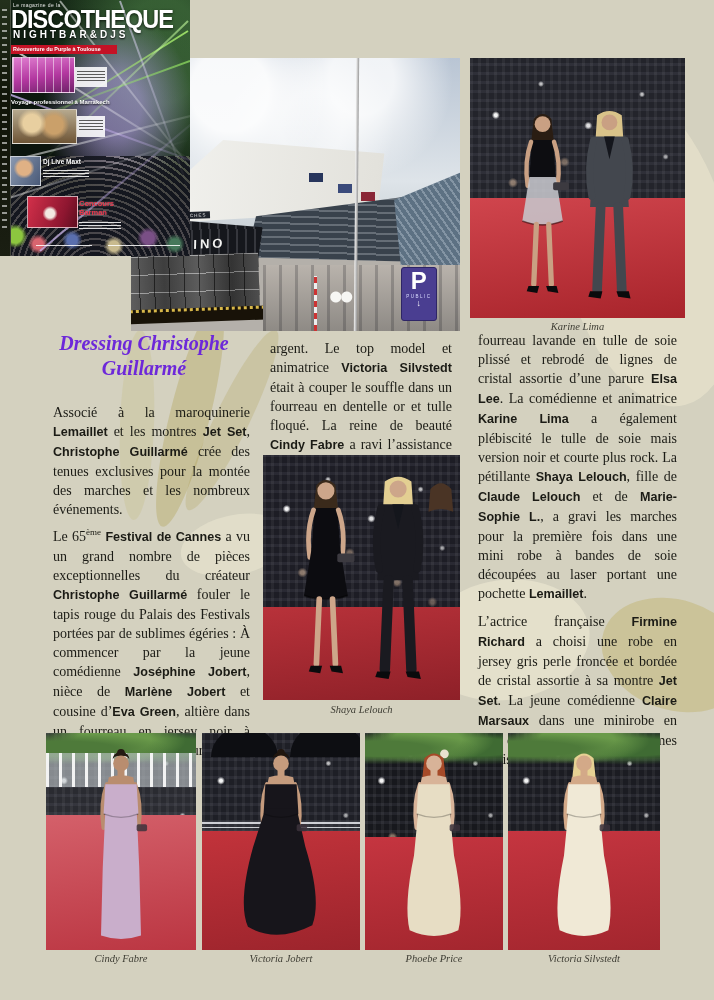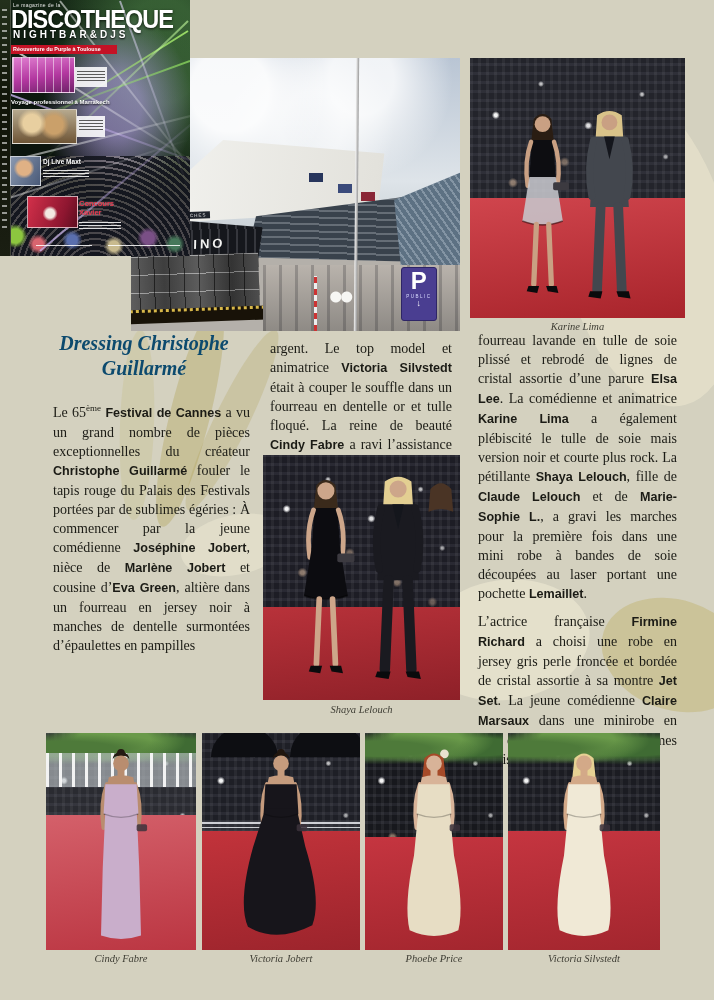--- a/index.html
+++ b/index.html
@@ -2,21 +2,21 @@
 <html><head>
 <meta charset="utf-8">
 <style>
   html,body{margin:0;padding:0;}
   #page{position:relative;width:714px;height:1000px;background:#d4d1bf;overflow:hidden;
         font-family:"Liberation Serif",serif;}
   
   .wm{position:absolute;border-radius:50%;pointer-events:none;}
   
   .article-title{position:absolute;left:28px;top:331px;width:232px;text-align:center;
-     font:bold italic 20px/25px "Liberation Serif",serif;color:#0c4a6e;}
+     font:bold italic 20px/25px "Liberation Serif",serif;color:#6d28d9;}
   .col{position:absolute;font:14px/19px "Liberation Serif",serif;color:#1b1b15;text-align:justify;}
   .col p{margin:8px;}
   .col .b{font-family:"Liberation Sans",sans-serif;font-weight:bold;font-size:12.6px;}
   .col sup{font-size:9px;line-height:0;vertical-align:super;}
   .caption{position:absolute;font:italic 10.5px "Liberation Serif",serif;color:#3e3d34;text-align:center;}
   .credit{position:absolute;left:45px;top:966px;font-family:"Liberation Sans",sans-serif;
      font-size:10px;color:#898a85;letter-spacing:.3px;}
   
   .photo{position:absolute;overflow:hidden;background:#23242a;}
   .crowd{position:absolute;left:0;right:0;top:0;
@@ -210,21 +210,21 @@
     <div class="thumb" style="left:10px;top:156px;width:29px;height:28px;background:radial-gradient(circle at 45% 40%, #e0b185 0 30%, rgba(0,0,0,0) 45%),linear-gradient(120deg,#8a98b0,#4a5a78);"></div>
     <div class="cov-banner" style="left:43px;top:158px;font-size:6.5px;text-shadow:0 1px 2px #000;">Dj Live Maxt</div>
     <div class="microlines" style="left:43px;top:168px;width:46px;">
         <i></i>
         <i></i>
         <i></i>
       </div>
     <div class="thumb" style="left:27px;top:196px;width:49px;height:30px;background:radial-gradient(circle at 45% 55%, #f2e9e2 0 14%, rgba(0,0,0,0) 24%),linear-gradient(110deg,#d2304a,#8e1630 70%,#5e0e20);"></div>
     <div class="cov-banner" style="left:79px;top:199px;font-size:7.5px;color:#e8334a;line-height:9px;text-shadow:0 0 2px rgba(255,255,255,.5);">
       <div>Concours</div>
-        <div>Xavier</div>
+        <div>Barman</div>
     </div>
     <div class="microlines" style="left:79px;top:220px;width:42px;">
         <i></i>
         <i></i>
         <i></i>
       </div>
     <div class="microlines" style="left:36px;top:243px;width:56px;">
         <i></i>
       </div>
     <div class="microlines" style="left:108px;top:243px;width:72px;">
@@ -262,20 +262,21 @@
     <path d="M146,212 L160,212 L162,220 L148,218 Z" fill="#0a0a0c"></path>
   </svg></div>
     </div>
   <div class="caption" style="left:470px;top:321px;width:215px;">Karine Lima</div>
 
   <div class="article-title">
     <div>Dressing Christophe</div>
     <div>Guillarmé</div>
   </div>
   <div class="col" id="col-left" style="left:45px;top:395px;width:213px;height:326px;">
+      <p><span>Associé à la maroquinerie </span><span class="b">Lemaillet</span><span> et les montres </span><span class="b">Jet Set</span><span>, </span><span class="b">Christophe Guillarmé</span><span> crée des tenues exclusives pour la montée des marches et les nombreux événements.</span></p>
       <p><span>Le 65</span><sup>ème</sup><span> </span><span class="b">Festival de Cannes</span><span> a vu un grand nombre de pièces exceptionnelles du créateur </span><span class="b">Christophe Guillarmé</span><span> fouler le tapis rouge du Palais des Festivals portées par de sublimes égéries : À commencer par la jeune comédienne </span><span class="b">Joséphine Jobert</span><span>, nièce de </span><span class="b">Marlène Jobert</span><span> et cousine d’</span><span class="b">Eva Green</span><span>, altière dans un fourreau en jersey noir à manches de dentelle surmontées d’épaulettes en pampilles</span></p>
     </div>
   <div class="col" id="col-middle" style="left:262px;top:331px;width:198px;height:118px;">
       <p><span>argent. Le top model et animatrice </span><span class="b">Victoria Silvstedt</span><span> était à couper le souffle dans un fourreau en dentelle or et tulle floqué. La reine de beauté </span><span class="b">Cindy Fabre</span><span> a ravi l’assistance dans un</span></p>
     </div>
   <div class="col" id="col-right" style="left:470px;top:323px;width:215px;height:382px;">
       <p><span>fourreau lavande en tulle de soie plissé et rebrodé de lignes de cristal assortie d’une parure </span><span class="b">Elsa Lee</span><span>. La comédienne et animatrice </span><span class="b">Karine Lima</span><span> a également plébiscité le tulle de soie mais version noir et courte plus rock. La pétillante </span><span class="b">Shaya Lelouch</span><span>, fille de </span><span class="b">Claude Lelouch</span><span> et de </span><span class="b">Marie-Sophie L.</span><span>, a gravi les marches pour la première fois dans une mini robe à bandes de soie découpées au laser portant une pochette </span><span class="b">Lemaillet</span><span>.</span></p>
       <p><span>L’actrice française </span><span class="b">Firmine Richard</span><span> a choisi une robe en jersey gris perle froncée et bordée de cristal assortie à sa montre </span><span class="b">Jet Set</span><span>. La jeune comédienne </span><span class="b">Claire Marsaux</span><span> dans une minirobe en tulle or au buste couvert de plumes et cris-</span></p>
     </div>
 

